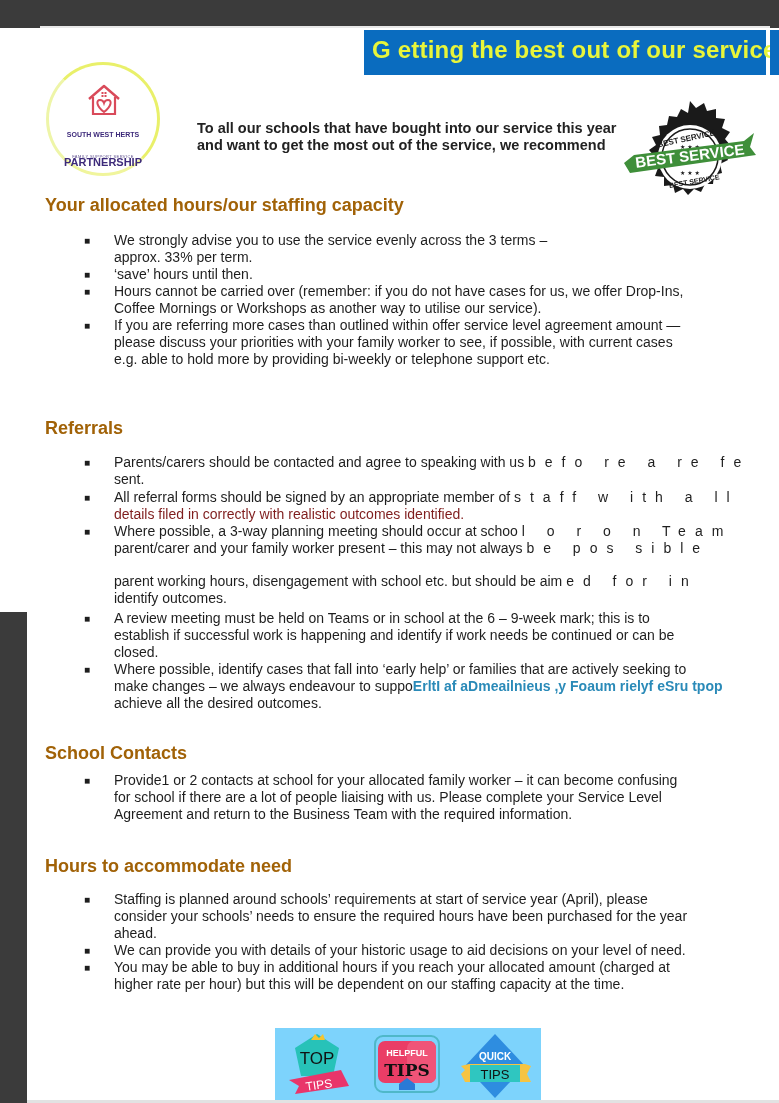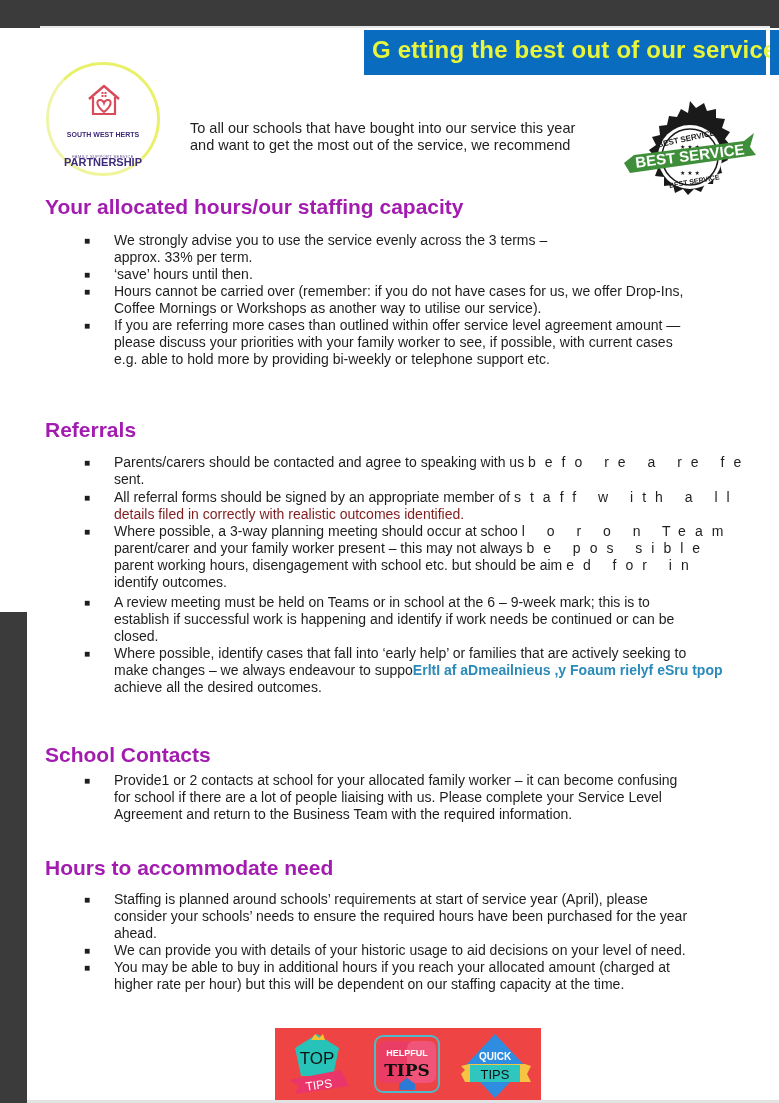--- a/index.html
+++ b/index.html
@@ -11,30 +11,30 @@
   .page-frame-line{position:absolute;left:40px;top:26px;width:730px;height:2px;background:#e8e8e8;}
   .bottom-line{position:absolute;left:27px;top:1100px;width:752px;height:3px;background:#e2e2e2;}
   .title-banner{position:absolute;left:364px;top:30px;width:402px;height:45px;background:#0a6cbf;border-right:2px solid #fff;}
   .title-banner-edge{position:absolute;left:770px;top:30px;width:9px;height:45px;background:#0a6cbf;}
   .title-text{position:absolute;left:8px;top:6px;font-size:24px;font-weight:bold;color:#e8f53a;white-space:nowrap;letter-spacing:0.2px;}
   .logo{position:absolute;left:46px;top:62px;width:114px;height:114px;border-radius:50%;border:3px solid #e9f06a;border-left-color:#eef5a8;border-bottom-color:#f0f59c;box-sizing:border-box;background:#fff;}
   .logo-house{position:absolute;left:37px;top:18px;width:36px;height:34px;}
   .logo-name1{position:absolute;left:0;width:108px;top:66px;text-align:center;font-size:7px;font-weight:bold;color:#3d2a7a;}
   .logo-name2{position:absolute;left:0;width:108px;top:75px;text-align:center;font-size:11px;font-weight:bold;color:#3d2a7a;margin-top:16px;}
   .logo-name3{position:absolute;left:0;width:108px;top:89px;text-align:center;font-size:4px;color:#5a4c8a;letter-spacing:0.4px;}
-  .intro{position:absolute;left:190px;top:120px;font-size:14.5px;line-height:17px;color:#222;white-space:nowrap;}
+  .intro{position:absolute;left:197px;top:120px;font-size:14.5px;line-height:17px;color:#222;white-space:nowrap;font-weight:bold;}
   .badge{position:absolute;left:620px;top:100px;width:140px;height:118px;}
-  .section-title{position:absolute;left:45px;font-size:21px;font-weight:bold;color:#a21caf;white-space:nowrap;}
+  .section-title{position:absolute;left:45px;font-size:18px;font-weight:bold;color:#a16207;white-space:nowrap;}
   .bullets{position:absolute;left:80px;width:700px;margin:0;padding:0;list-style:none;}
   .bullets li{position:relative;padding-left:34px;font-size:14px;line-height:17px;color:#1e1e1e;white-space:nowrap;}
   .bullets li .dot{position:absolute;left:4px;top:0;font-size:10px;}
   .spaced{letter-spacing:9px;}
   .faded{color:#7f1d1d;}
   .overlay-blue{color:#2a8ab8;font-weight:bold;}
-  .tips{position:absolute;left:275px;top:1028px;width:266px;height:72px;background:#ef4444;}
+  .tips{position:absolute;left:275px;top:1028px;width:266px;height:72px;background:#7dd3fc;}
 </style>
 </head>
 <body>
 
 <div class="top-strip"></div>
 <div class="page"></div>
 <div class="left-strip"></div>
 <div class="page-lower"></div>
 <div class="page-frame-line"></div>
 <div class="bottom-line"></div>
@@ -111,21 +111,21 @@
     </li>
   <li style="margin-top:1px">
       <span class="dot">■</span>
     <div><span>All referral forms should be signed by an appropriate member of </span><span class="spaced">staff w ith a ll</span></div>
     <div class="faded">details filed in correctly with realistic outcomes identified.</div>
     </li>
   <li>
       <span class="dot">■</span>
     <div><span>Where possible, a 3-way planning meeting should occur at schoo </span><span class="spaced">l o r o n Team</span></div>
     <div><span>parent/carer and your family worker present – this may not always </span><span class="spaced">be pos sible</span></div>
-    <div style="margin-top:0"><span>parent working hours, disengagement with school etc. but should be aim </span><span class="spaced">ed for in</span></div>
+    <div style="margin-top:16px"><span>parent working hours, disengagement with school etc. but should be aim </span><span class="spaced">ed for in</span></div>
     <div>identify outcomes.</div>
     </li>
   <li style="margin-top:3px">
       <span class="dot">■</span>
     <div>A review meeting must be held on Teams or in school at the 6 – 9-week mark; this is to</div>
     <div>establish if successful work is happening and identify if work needs be continued or can be</div>
     <div>closed.</div>
     </li>
   <li>
       <span class="dot">■</span>

